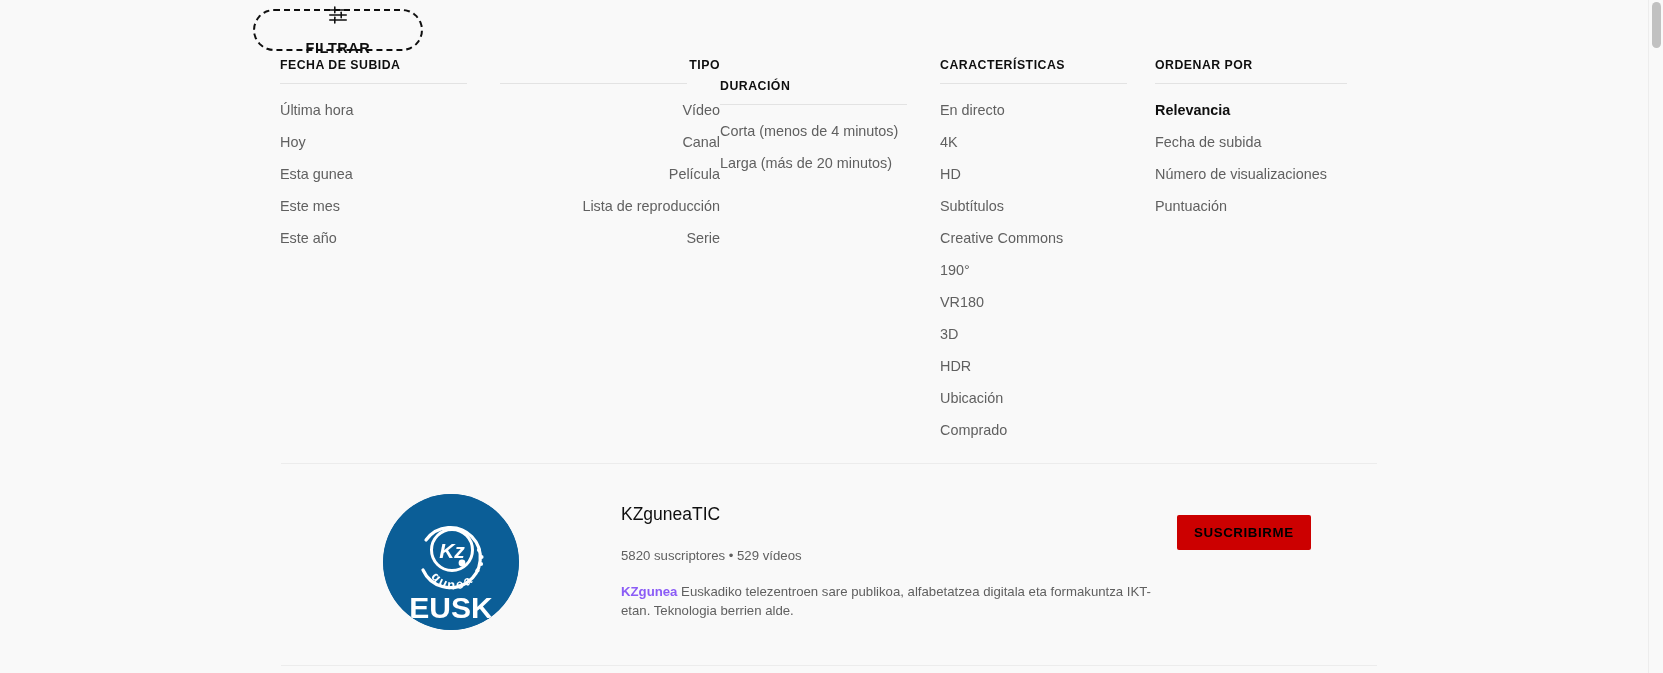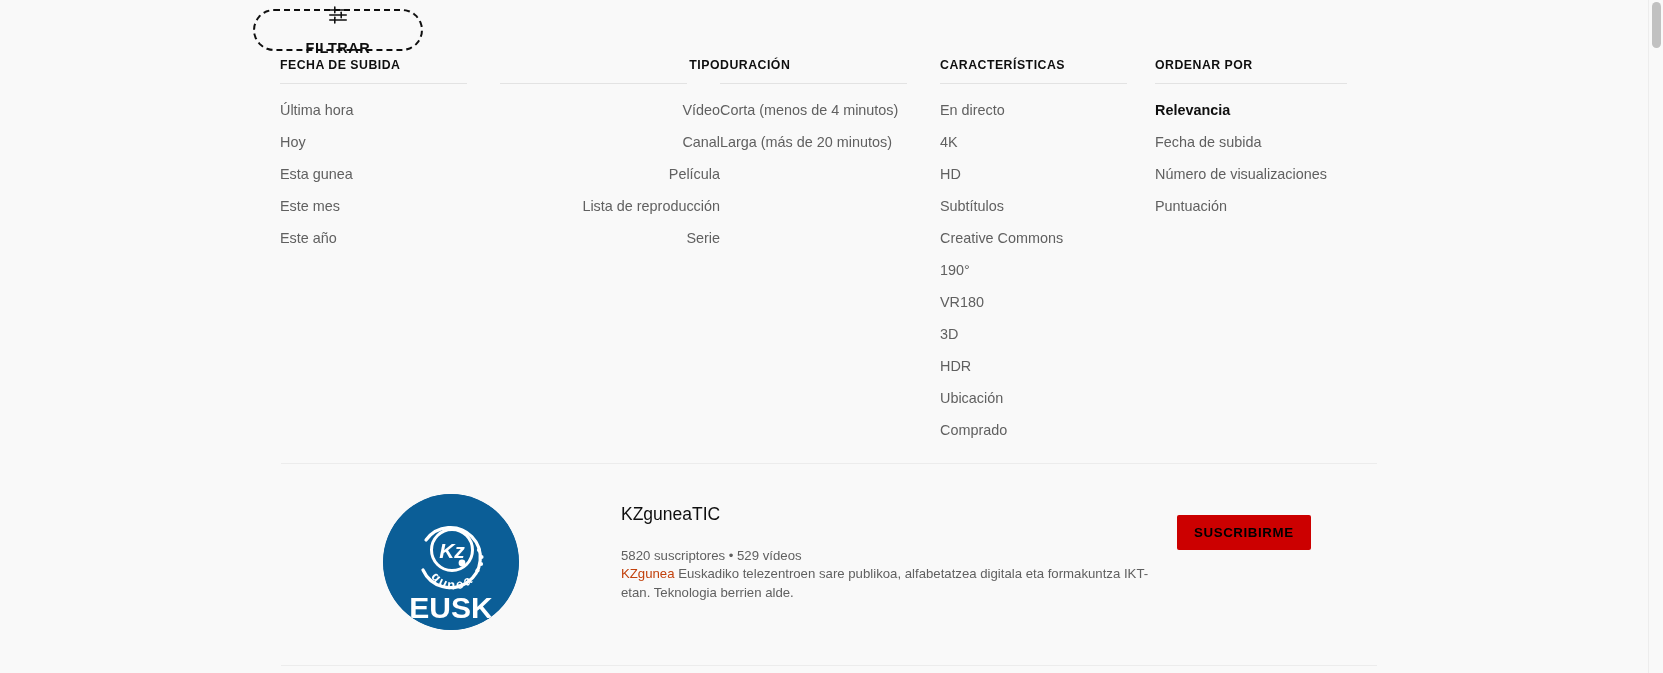--- a/index.html
+++ b/index.html
@@ -52,21 +52,21 @@
   .filters {
     position: absolute;
     left: 280px;
     top: 58px;
     right: 40px;
     display: flex;
   }
   .fcol { flex: none; }
   .fcol.c0 { width: 220px; }
   .fcol.c1 { width: 220px; text-align: right; }
-  .fcol.c2 { width: 220px; }
+  .fcol.c2 { width: 220px; margin-top: 21px; }
   .fcol.c3 { width: 215px; }
   .fcol.c4 { width: 220px; }
 
   .fcol-head {
     font-size: 12.3px;
     font-weight: bold;
     letter-spacing: 0.5px;
     color: #0f0f0f;
     text-transform: uppercase;
     padding-bottom: 11px;
@@ -150,29 +150,29 @@
   .ch-name {
     font-size: 17.5px;
     color: #0f0f0f;
     line-height: 1.25;
     margin-bottom: 22px;
     cursor: pointer;
   }
   .ch-meta {
     font-size: 13.2px;
     color: #606060;
-    margin-bottom: 1px;
+    margin-bottom: 19px;
   }
   .ch-desc {
     font-size: 13.2px;
     color: #606060;
     line-height: 1.45;
     max-width: 555px;
   }
-  .ch-desc b { color: #c2410c; font-weight: normal; }
+  .ch-desc b { color: #8b5cf6; font-weight: bold; }
 
   .sub-slot {
     flex: none;
     width: 200px;
     padding-top: 25px;
     display: flex;
     justify-content: flex-start;
   }
   .sub-btn {
     background: #cc0000;

